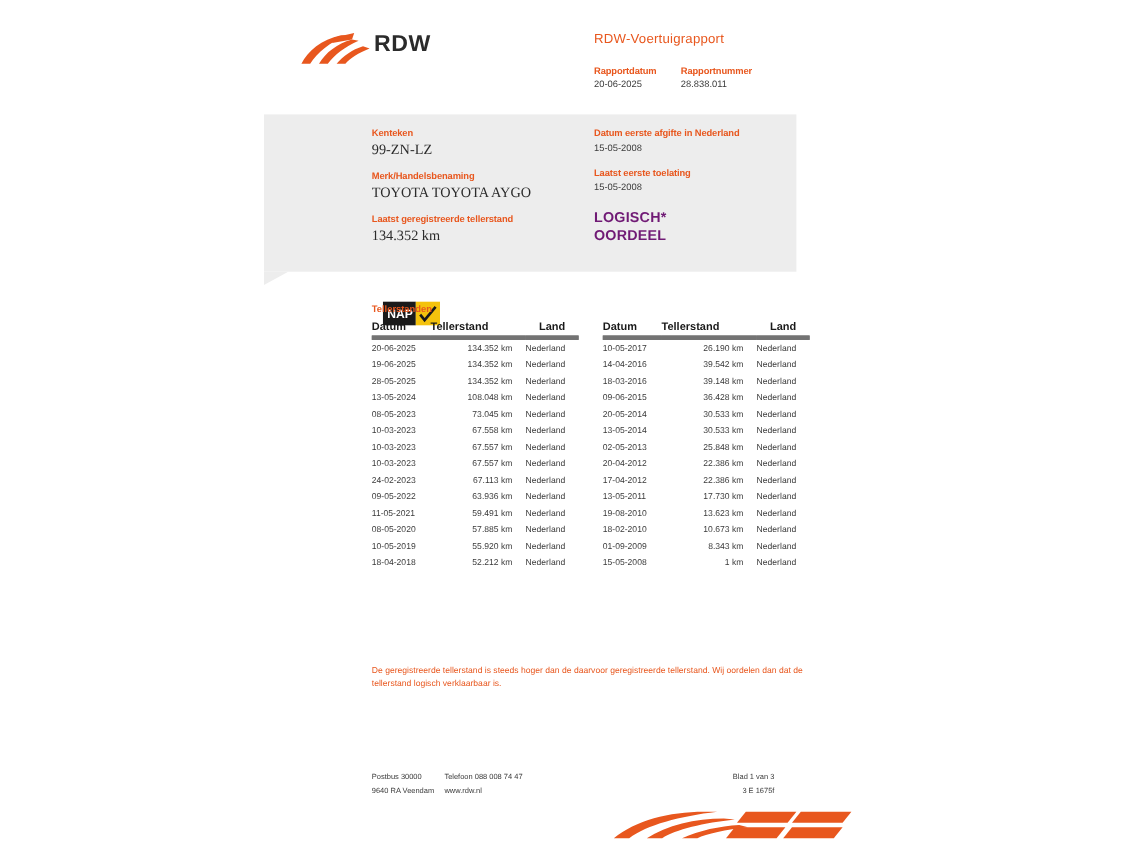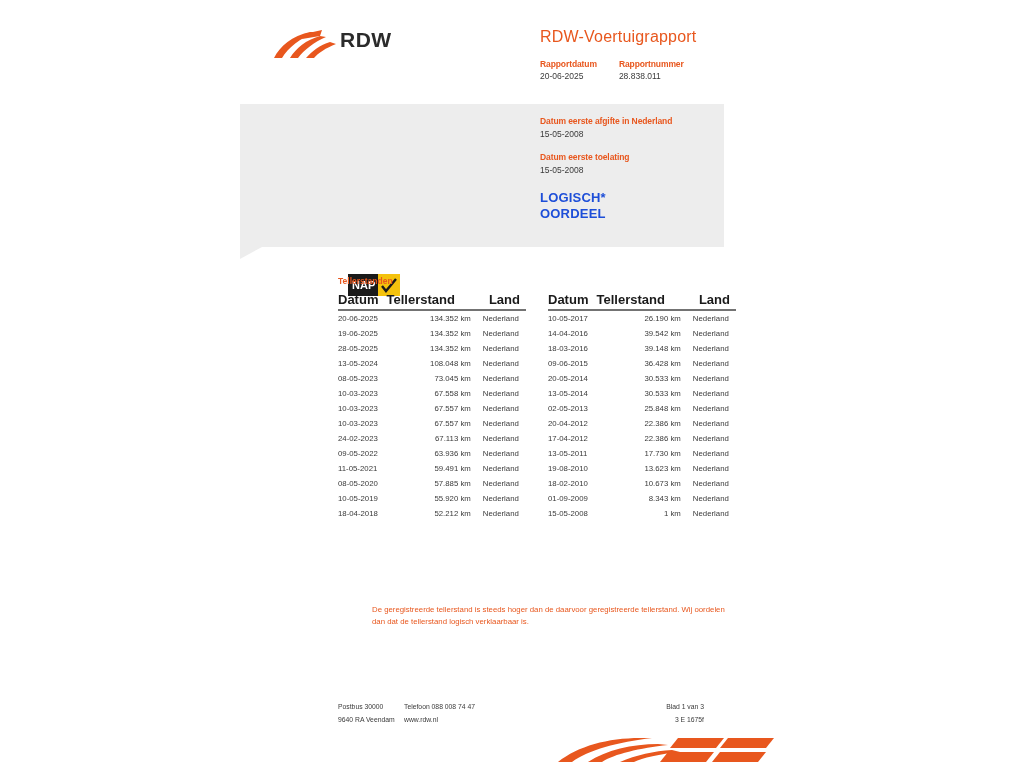--- a/index.html
+++ b/index.html
@@ -27,21 +27,21 @@
     position: absolute; left: 30px; top: 14px;
     width: 72px; height: 34px;
   }
   .brand-title {
     position: absolute; left: 100px; top: 14px;
     font-size: 21px; font-weight: bold; color: #2b2b2b;
     letter-spacing: 0.5px;
   }
   .report-title {
     position: absolute; left: 300px; top: 14px;
-    font-size: 16px; color: #e8571e; font-weight: normal;
+    font-size: 12px; color: #e8571e; font-weight: normal;
     letter-spacing: 0.2px;
   }
   .meta-row {
     position: absolute; left: 300px; top: 44px;
     display: flex; gap: 22px;
   }
   .meta-block .meta-label {
     font-size: 8.5px; font-weight: bold; color: #e8571e;
     letter-spacing: -0.1px; line-height: 12px;
   }
@@ -73,21 +73,21 @@
   .field-value {
     font-size: 13px; color: #2b2b2b; font-family: "Liberation Serif", serif;
     line-height: 16px; margin-bottom: 11px;
   }
   .field-value.small {
     font-size: 8.5px; font-family: "Liberation Sans", sans-serif;
     color: #3a3a3a; line-height: 12px; margin-bottom: 12px;
   }
   .verdict {
     margin-top: 14px;
-    font-size: 13px; font-weight: bold; color: #1d4ed8;
+    font-size: 13px; font-weight: bold; color: #701a75;
     line-height: 16px; letter-spacing: 0.2px;
   }
   .naf-badge {
     position: absolute; left: 108px; top: 170px;
     width: 52px; height: 22px;
   }
 
   
   .odo-section {
     position: absolute;
@@ -102,44 +102,44 @@
     position: absolute; left: 98px; top: 16px;
     display: flex; gap: 22px;
   }
   table.odo {
     border-collapse: collapse;
     width: 188px;
     font-size: 7.8px;
     color: #3a3a3a;
   }
   table.odo th {
-    font-size: 13px; font-weight: bold; color: #1a1a1a;
+    font-size: 10px; font-weight: bold; color: #1a1a1a;
     text-align: left; padding: 0 0 2px 0;
-    border-bottom: 2px solid #737373;
+    border-bottom: 4px solid #737373;
   }
   table.odo th.num { text-align: left; padding-right: 12px; }
   table.odo th.land { text-align: center; }
   table.odo td {
     padding: 2px 0 2px 0;
     line-height: 11px;
     white-space: nowrap;
   }
   table.odo td.num { text-align: right; padding-right: 12px; }
   table.odo td.land { }
 
   
   .footnote {
     position: absolute; left: 338px; top: 604px; width: 395px;
   }
   .footnote-title {
     font-size: 9.5px; font-weight: bold; color: #e8571e;
     letter-spacing: 0.2px; margin-bottom: 5px;
   }
   .footnote-text {
-    font-size: 7.8px; color: #e8571e; line-height: 12px; margin-left: 34px;
+    font-size: 7.8px; color: #e8571e; line-height: 12px;
   }
 
   
   .footer {
     position: absolute; left: 338px; top: 700px; width: 395px;
     font-size: 6.8px; color: #3a3a3a;
   }
   .footer-row { display: flex; line-height: 13px; }
   .footer-c1 { width: 66px; }
   .footer-c2 { width: 180px; }
@@ -178,26 +178,36 @@
       </div>
       <div class="meta-block">
         <div class="meta-label">Rapportnummer</div>
         <div class="meta-value">28.838.011</div>
       </div>
     </div>
   </div>
 
   <div class="summary">
 
+    <div class="sum-col-left">
+      <div class="field-label">Kenteken</div>
+      <div class="field-value">99-ZN-LZ</div>
+
+      <div class="field-label">Merk/Handelsbenaming</div>
+      <div class="field-value">TOYOTA TOYOTA AYGO</div>
+
+      <div class="field-label">Laatst geregistreerde tellerstand</div>
+      <div class="field-value">134.352 km</div>
+    </div>
 
     <div class="sum-col-right">
       <div class="field-label">Datum eerste afgifte in Nederland</div>
       <div class="field-value small">15-05-2008</div>
 
-      <div class="field-label">Datum eerste toelating</div>
+      <div class="field-label">Laatst eerste toelating</div>
       <div class="field-value small">15-05-2008</div>
 
       <div class="verdict">
         <div>LOGISCH*</div>
         <div>OORDEEL</div>
       </div>
     </div>
 
     <div class="naf-badge">
       <svg width="52" height="22" viewBox="0 0 52 22">

